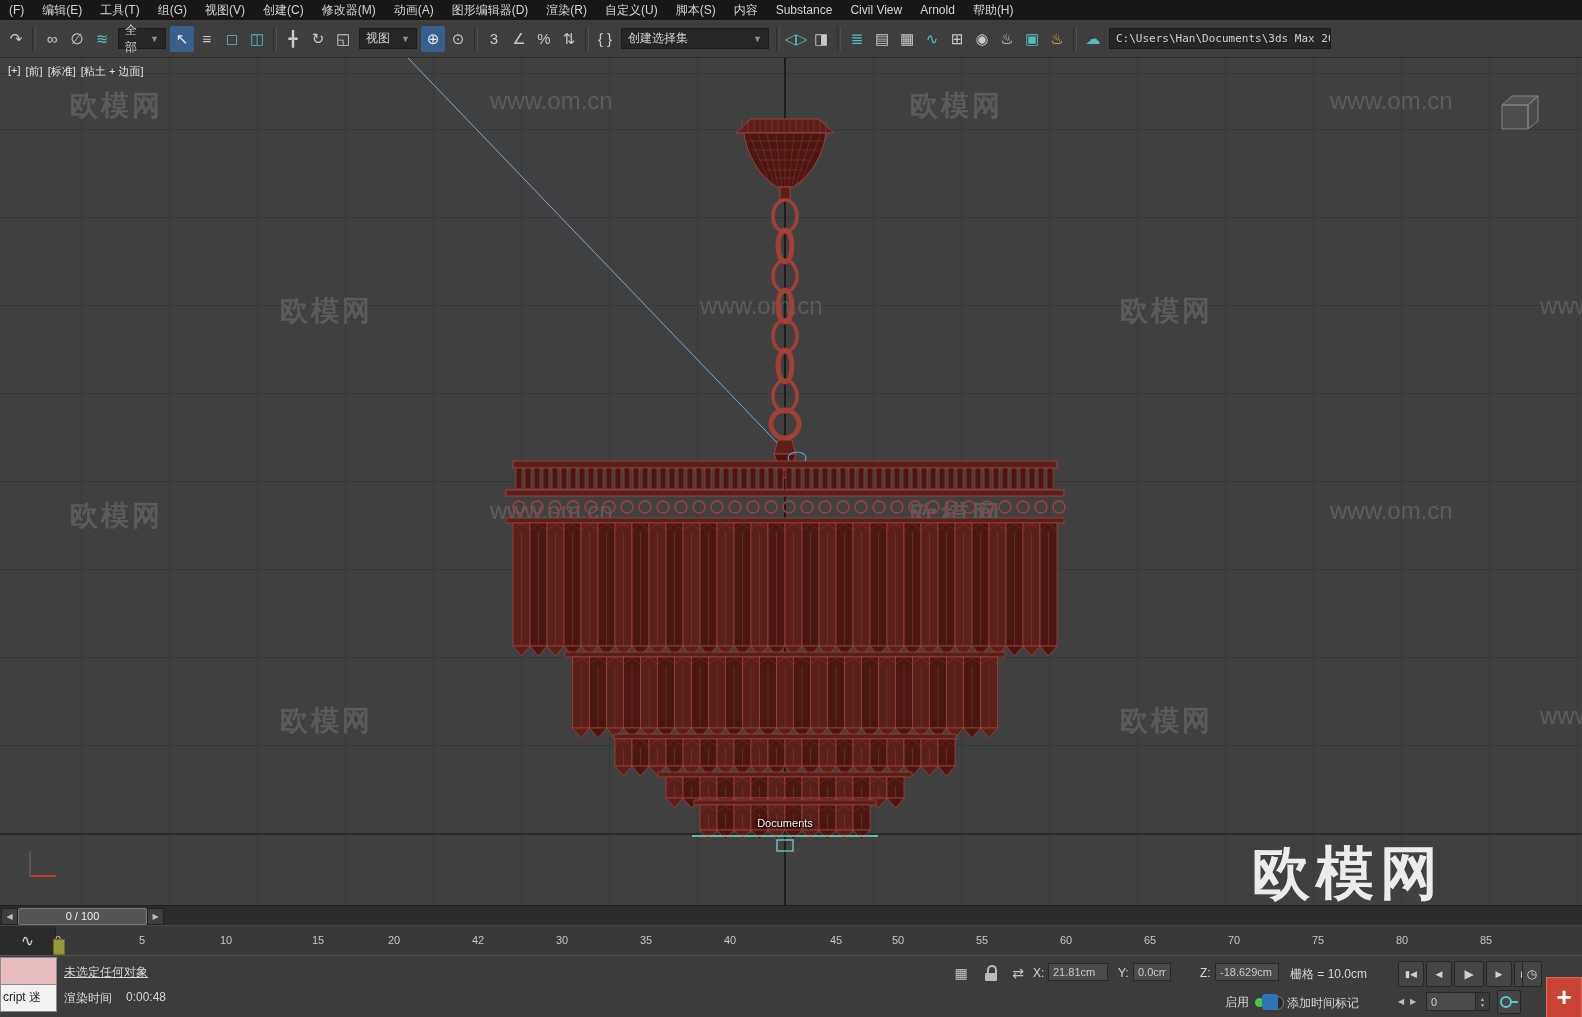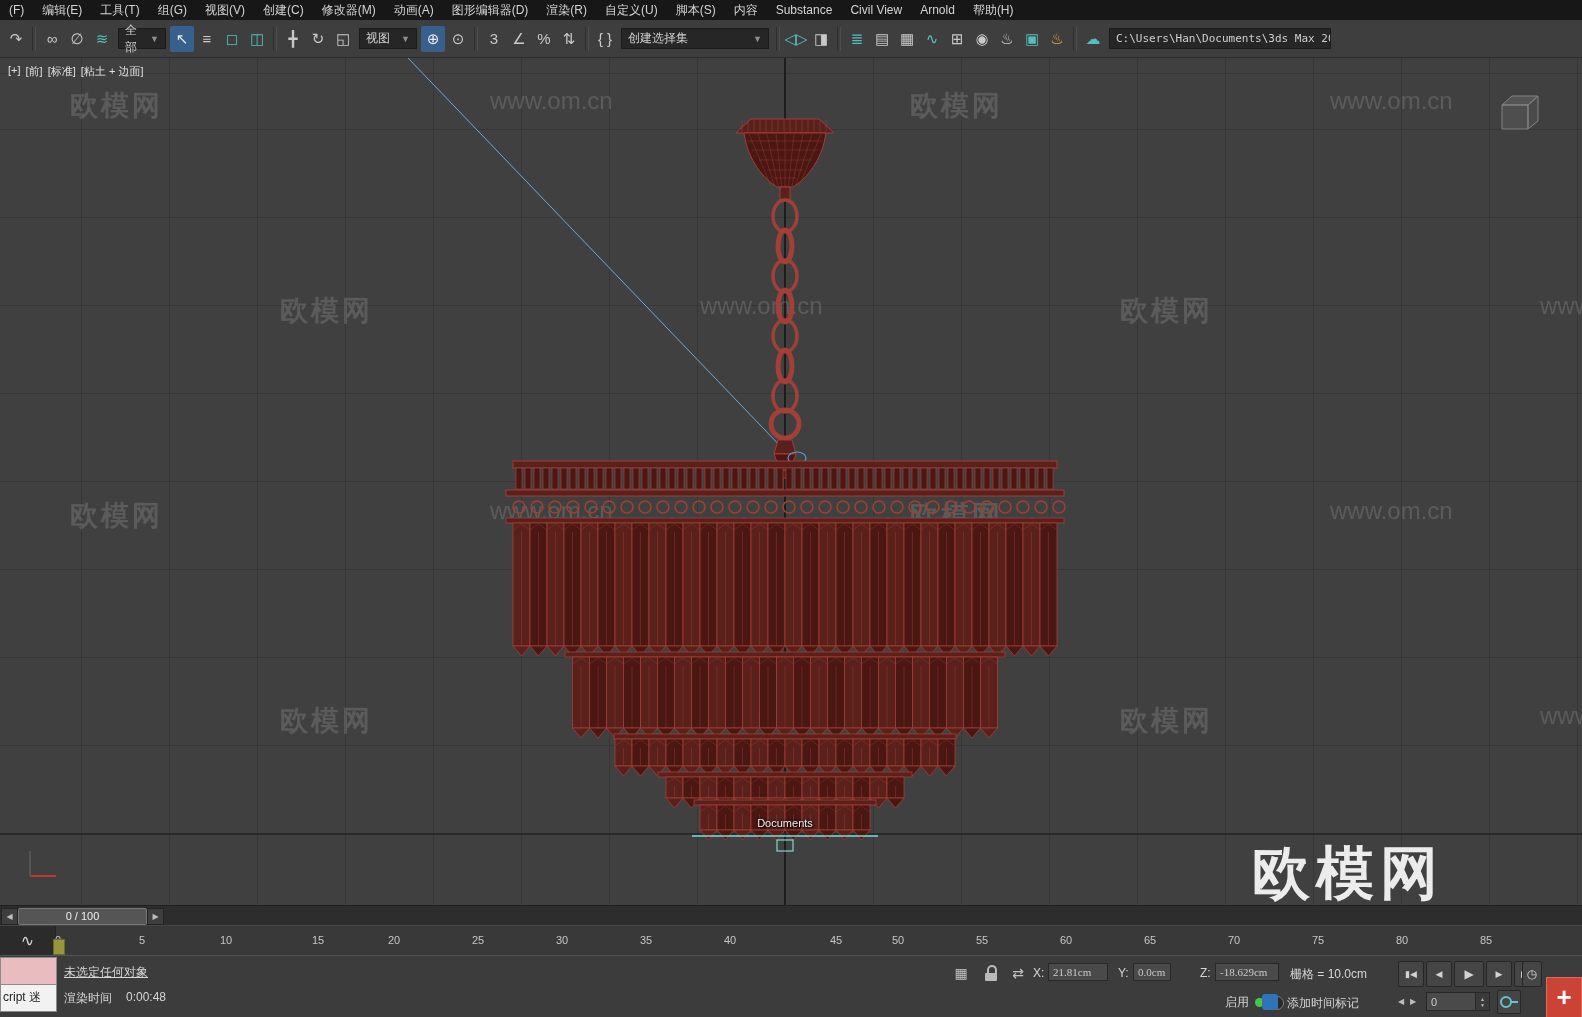--- a/index.html
+++ b/index.html
@@ -68,21 +68,21 @@
   .prompt1{position:absolute;left:64px;top:8px;text-decoration:underline;}
   .prompt2{position:absolute;left:64px;top:34px;display:flex;gap:14px;}
   .sb-icon{position:absolute;width:22px;height:22px;top:6px;display:flex;align-items:center;justify-content:center;
            color:#c2c2c2;font-size:14px;}
   .lock{position:relative;width:22px;height:22px;}
   .lock .body{position:absolute;left:5px;bottom:3px;width:12px;height:8px;background:#b9b9b9;border-radius:1px;}
   .lock .arc{position:absolute;left:7px;top:3px;width:6px;height:7px;border:2px solid #b9b9b9;border-bottom:none;
              border-radius:5px 5px 0 0;}
   .coord-label{position:absolute;top:10px;}
   .coord-field{position:absolute;top:7px;height:18px;background:#4a4a4a;border:1px solid #282828;color:#c9c9c9;
-               font-size:11px;padding:0 4px;box-sizing:border-box;font-family:Liberation Serif, serif;}
+               font-size:11px;padding:0 4px;box-sizing:border-box;font-family:Liberation Sans, sans-serif;}
   .grid-readout{position:absolute;left:1290px;top:10px;white-space:nowrap;text-align:right;}
   .playback{position:absolute;left:1398px;top:5px;display:flex;gap:2px;}
   .pb-btn{width:24px;height:24px;background:#454545;border:1px solid #262626;border-radius:2px;color:#d2d2d2;
           font-size:9px;display:flex;align-items:center;justify-content:center;}
   .pb-play{width:28px;font-size:12px;}
   .clockbtn{position:absolute;left:1522px;top:5px;width:18px;height:24px;background:#454545;border:1px solid #262626;
             border-radius:2px;color:#cfcfcf;font-size:12px;display:flex;align-items:center;justify-content:center;}
   .enable{position:absolute;left:1185px;top:38px;display:flex;align-items:center;gap:6px;margin-left:40px;}
   .dot{width:9px;height:9px;border-radius:50%;background:#46c746;}
   .knob{width:12px;height:12px;border-radius:50%;background:#2a2a2a;border:1px solid #7c7c7c;}
@@ -883,21 +883,21 @@
   <div class="ruler">
     <div class="mini-curve">
       <span>∿</span>
     </div>
     <div>
         <span class="ruler-num" style="left: 58px;">0</span>
         <span class="ruler-num" style="left: 142px;">5</span>
         <span class="ruler-num" style="left: 226px;">10</span>
         <span class="ruler-num" style="left: 310px; margin-left: 8px;">15</span>
         <span class="ruler-num" style="left: 394px;">20</span>
-        <span class="ruler-num" style="left: 478px;">25</span>
+        <span class="ruler-num" style="left: 478px;">42</span>
         <span class="ruler-num" style="left: 562px;">30</span>
         <span class="ruler-num" style="left: 646px;">35</span>
         <span class="ruler-num" style="left: 730px;">40</span>
         <span class="ruler-num" style="left: 836px;">45</span>
         <span class="ruler-num" style="left: 898px;">50</span>
         <span class="ruler-num" style="left: 982px;">55</span>
         <span class="ruler-num" style="left: 1066px;">60</span>
         <span class="ruler-num" style="left: 1150px;">65</span>
         <span class="ruler-num" style="left: 1234px;">70</span>
         <span class="ruler-num" style="left: 1318px;">75</span>

